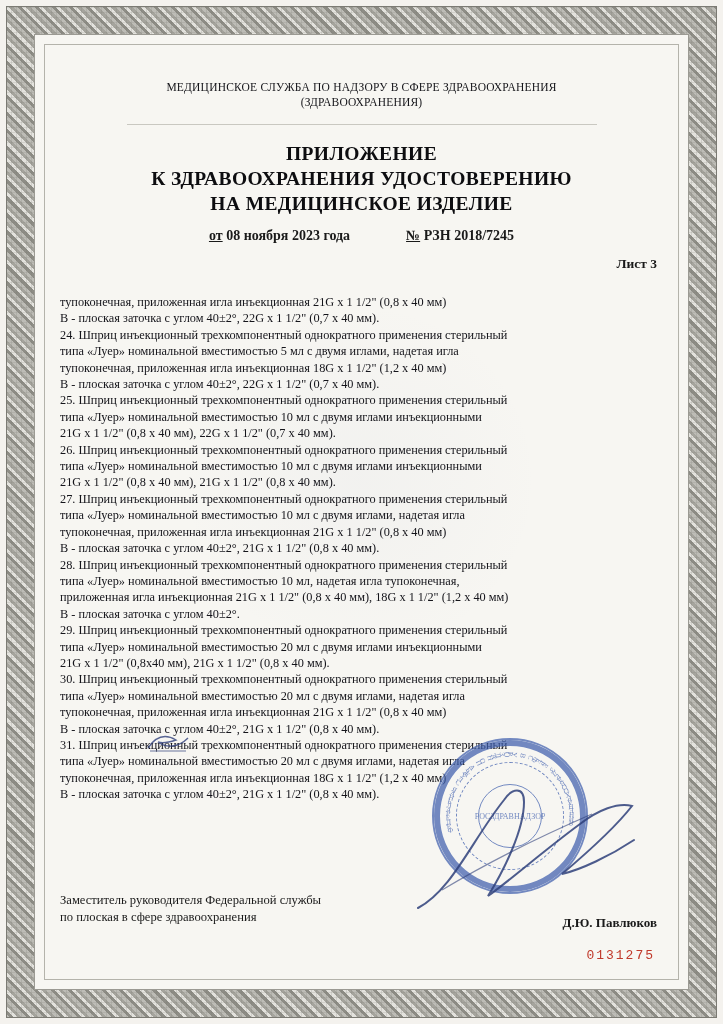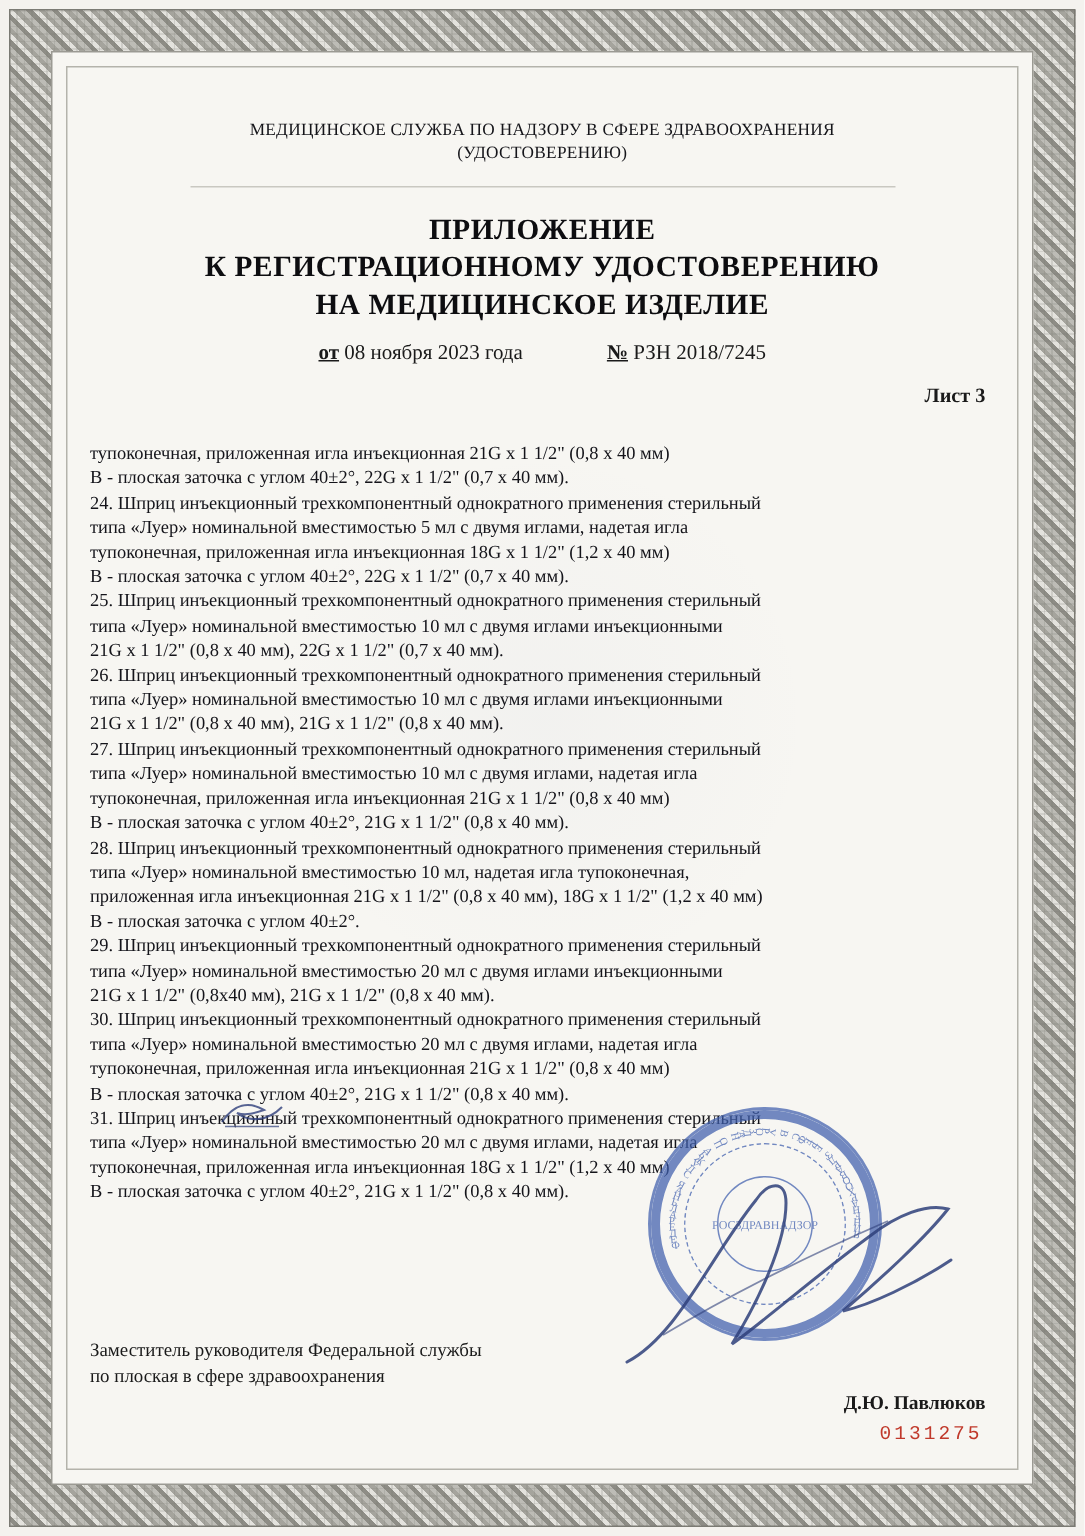--- a/index.html
+++ b/index.html
@@ -99,21 +99,21 @@
   .meta-row {
     display: flex;
     justify-content: center;
     gap: 56px;
     align-items: baseline;
     margin-top: 12px;
     font-size: 14px;
     font-weight: bold;
   }
   .meta-row .label { font-weight: bold; text-decoration: underline; }
-  .meta-row .value { font-weight: normal; margin-top: 12px; }
+  .meta-row .value { font-weight: bold; margin-top: 12px; }
 
   .sheet {
     text-align: right;
     font-size: 13.5px;
     font-weight: bold;
     margin-top: 12px;
     padding-right: 6px;
   }
 
   .body-text {
@@ -137,21 +137,21 @@
   }
   .sign-title {
     font-size: 12.6px;
     font-weight: normal;
     line-height: 17px;
     width: 360px;
   }
   .sign-name {
     position: absolute;
     right: 6px;
-    top: 35px;
+    top: 23px;
     font-size: 13px;
     font-weight: bold;
   }
   .doc-number {
     position: absolute;
     right: 8px;
     top: 56px;
     font-family: "Liberation Mono", monospace;
     font-size: 13px;
     letter-spacing: 2px;
@@ -241,28 +241,28 @@
   <div class="border-outer"></div>
   <div class="guilloche"></div>
   <div class="border-mid"></div>
   <div class="inner-rule"></div>
   <div class="watermark"></div>
 
   <div class="content">
 
     <div class="agency">
       <div class="line1">МЕДИЦИНСКОЕ СЛУЖБА ПО НАДЗОРУ В СФЕРЕ ЗДРАВООХРАНЕНИЯ</div>
-      <div class="line2">(УДОСТОВЕРЕНИЮ)</div>
+      <div class="line2">(ЗДРАВООХРАНЕНИЯ)</div>
     </div>
 
     <div class="hr-thin"></div>
 
     <div class="title">
       <div>ПРИЛОЖЕНИЕ</div>
-      <div>К РЕГИСТРАЦИОННОМУ УДОСТОВЕРЕНИЮ</div>
+      <div>К ЗДРАВООХРАНЕНИЯ УДОСТОВЕРЕНИЮ</div>
       <div>НА МЕДИЦИНСКОЕ ИЗДЕЛИЕ</div>
     </div>
 
     <div class="meta-row">
       <div>
         <span class="label">от</span>
         <span class="value">08 ноября 2023 года</span>
       </div>
       <div>
         <span class="label">№</span>

